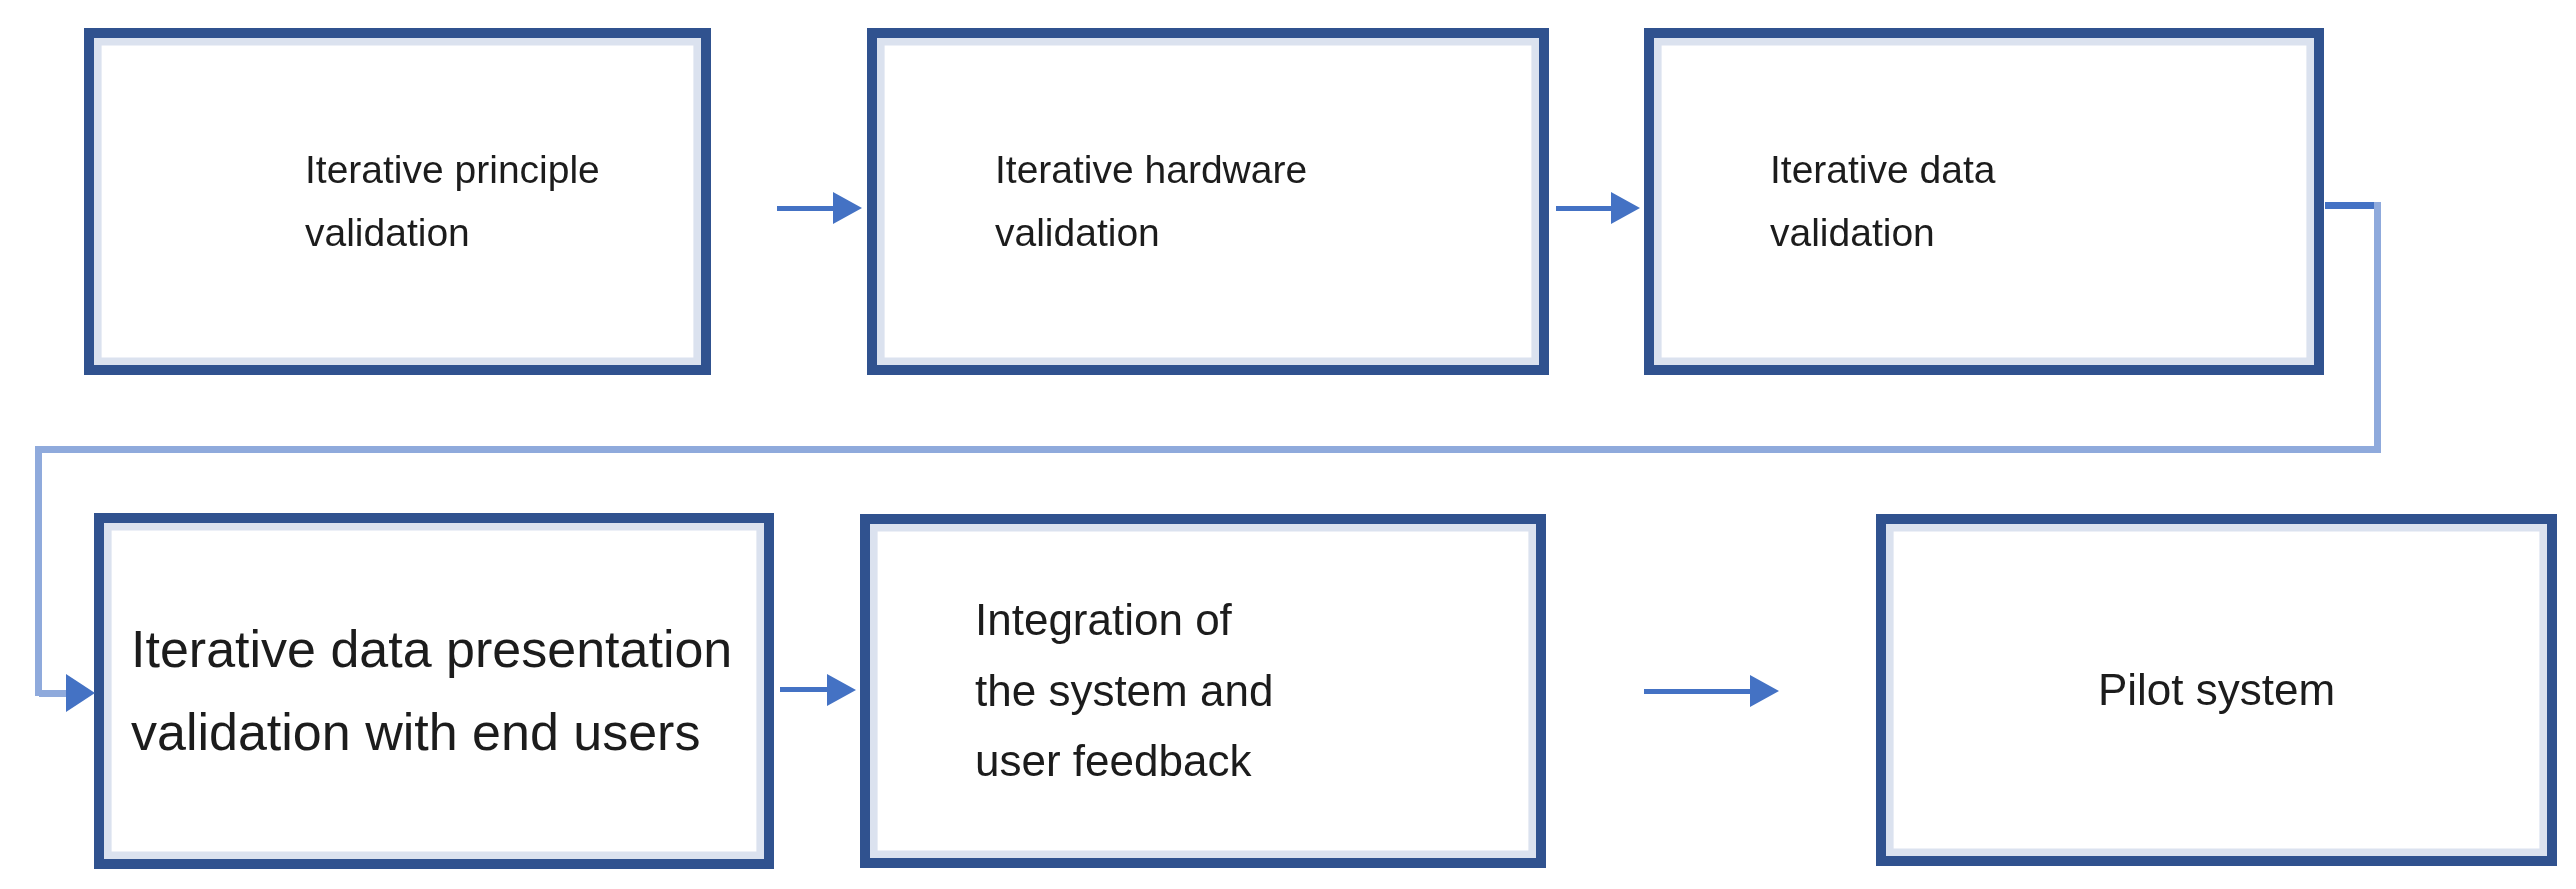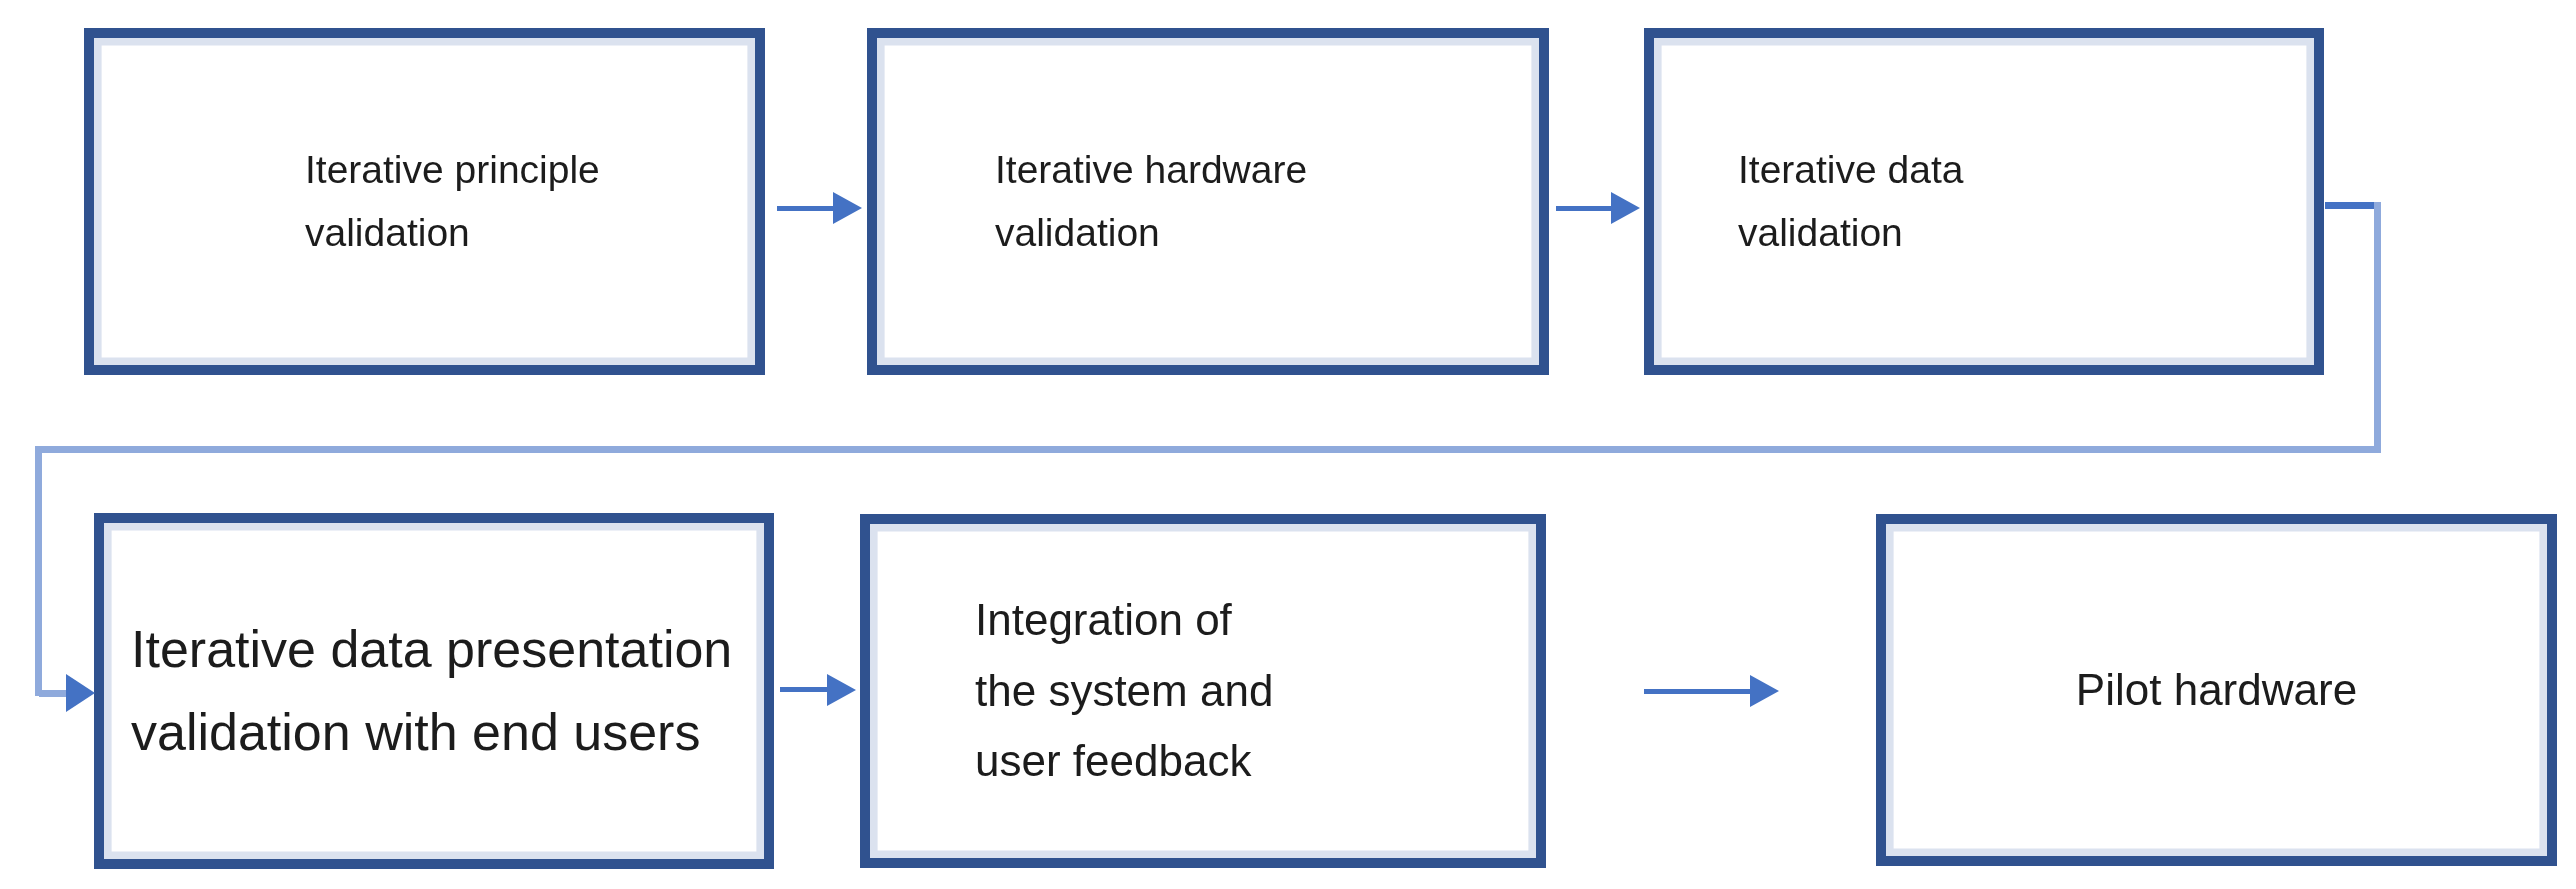--- a/index.html
+++ b/index.html
@@ -28,23 +28,23 @@
   }
   .conn{position:absolute;background:var(--connector,#8FAADC);}
   .conn.dark{background:var(--arrow,#4472C4);}
   .head.conn-head{
     border-top-width:19.4px;border-bottom-width:19.4px;border-left-width:29px;
     border-top-style:solid;border-bottom-style:solid;border-left-style:solid;
     border-left-color:var(--arrow,#4472C4);
   }
 
   
-  #box1{left:84px;top:28px;width:681px;height:347px;font-size:39px;padding-left:211px;}
+  #box1{left:84px;top:28px;width:627px;height:347px;font-size:39px;padding-left:211px;}
   #box2{left:867px;top:28px;width:682px;height:347px;font-size:39px;padding-left:118px;align-items:center;}
-  #box3{left:1644px;top:28px;width:680px;height:347px;font-size:39px;padding-left:84px;}
+  #box3{left:1644px;top:28px;width:680px;height:347px;font-size:39px;padding-left:116px;}
   
   #box4{left:94px;top:513px;width:680px;height:356px;font-size:52px;padding-left:27px;}
   #box5{left:860px;top:514px;width:686px;height:354px;font-size:44px;padding-left:105px;}
   #box6{left:1876px;top:514px;width:681px;height:352px;font-size:44px;justify-content:center;text-align:center;}
 
   
   #a1s{left:777px;top:206px;width:59px;height:5px;}   #a1h{left:833px;top:192px;}
   #a2s{left:1556px;top:206px;width:57px;height:5px;}  #a2h{left:1611px;top:192px;}
   #a3s{left:780px;top:687px;width:51px;height:5px;}   #a3h{left:827px;top:674px;}
   #a4s{left:1644px;top:689px;width:108px;height:5px;} #a4h{left:1750px;top:675px;}
@@ -78,21 +78,21 @@
   <div class="box" id="box4">
     <span class="label">Iterative data presentation
 validation with end users</span>
   </div>
   <div class="box" id="box5">
     <span class="label">Integration of
 the system and
 user feedback</span>
   </div>
   <div class="box" id="box6">
-    <span class="label">Pilot hardware</span>
+    <span class="label">Pilot system</span>
   </div>
 
   <div class="shaft" id="a1s"></div>
   <div class="head right" id="a1h"></div>
 
   <div class="shaft" id="a2s"></div>
   <div class="head right" id="a2h"></div>
 
   <div class="conn dark" id="c1"></div>
   <div class="conn" id="c2"></div>

